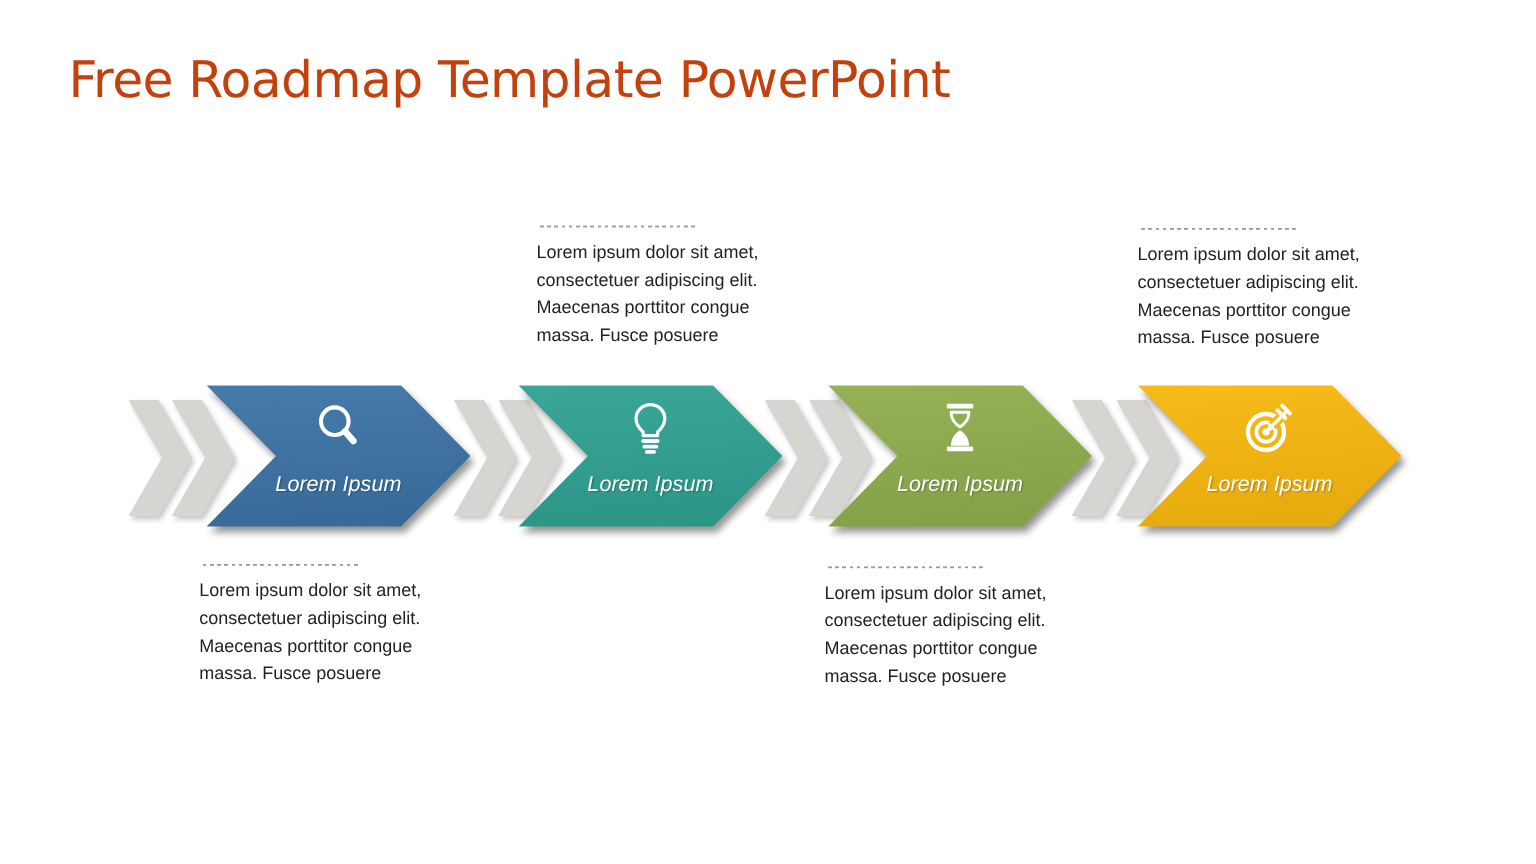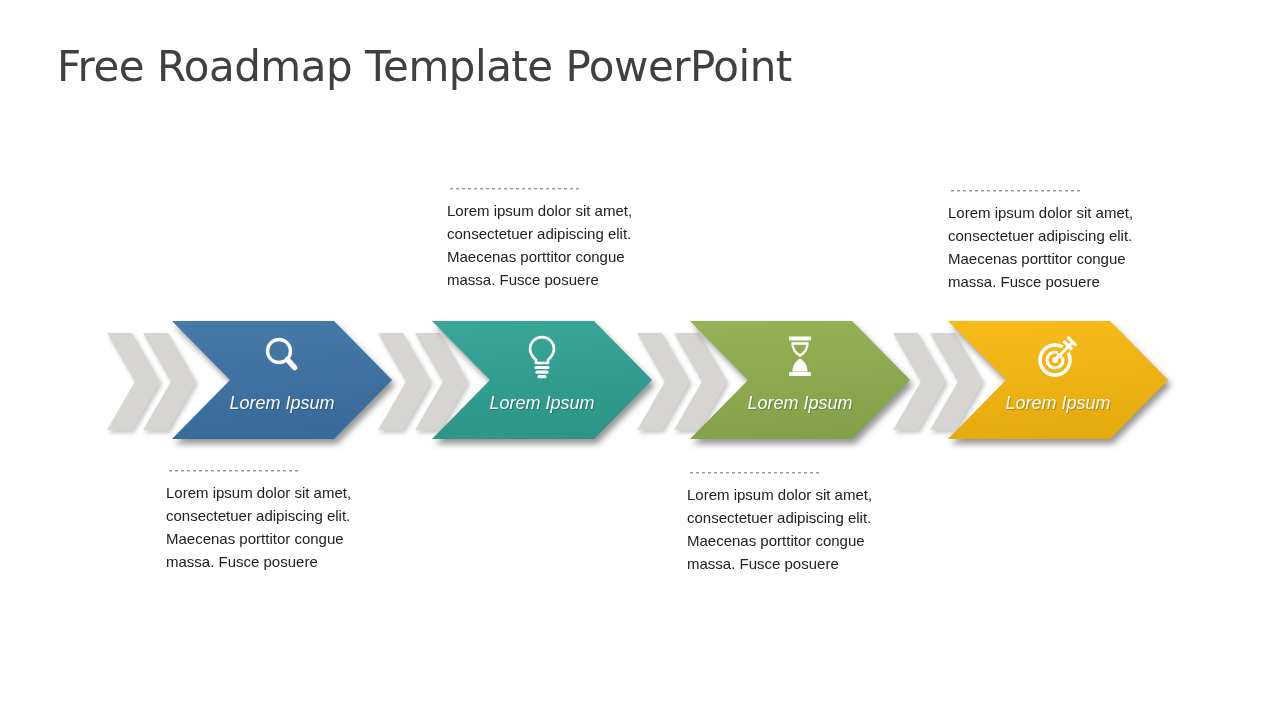--- a/index.html
+++ b/index.html
@@ -7,21 +7,21 @@
     position:relative; width:1280px; height:720px; margin:0 auto;
     background:#ffffff; overflow:hidden;
     font-family:"Liberation Sans", sans-serif;
   }
 
   
   .title {
     position:absolute; left:57px; top:42px; margin:0;
     font-family:"DejaVu Sans", sans-serif;
     font-size:42px; font-weight:500; letter-spacing:-0.5px;
-    color:#404040; white-space:nowrap;
+    color:#c2410c; white-space:nowrap;
   }
 
   
   .band { position:absolute; left:0; top:321px; width:1280px; height:118px; }
 
   .gchev-wrap { position:absolute; top:12px; width:53px; height:97px;
     filter:drop-shadow(2px 3px 2px rgba(0,0,0,0.22)); }
   .gchev { width:100%; height:100%; background:#D7D5D2;
     clip-path:polygon(0 0, 25px 0, 53px 48.5px, 25px 97px, 0 97px, 28px 48.5px); }
 

